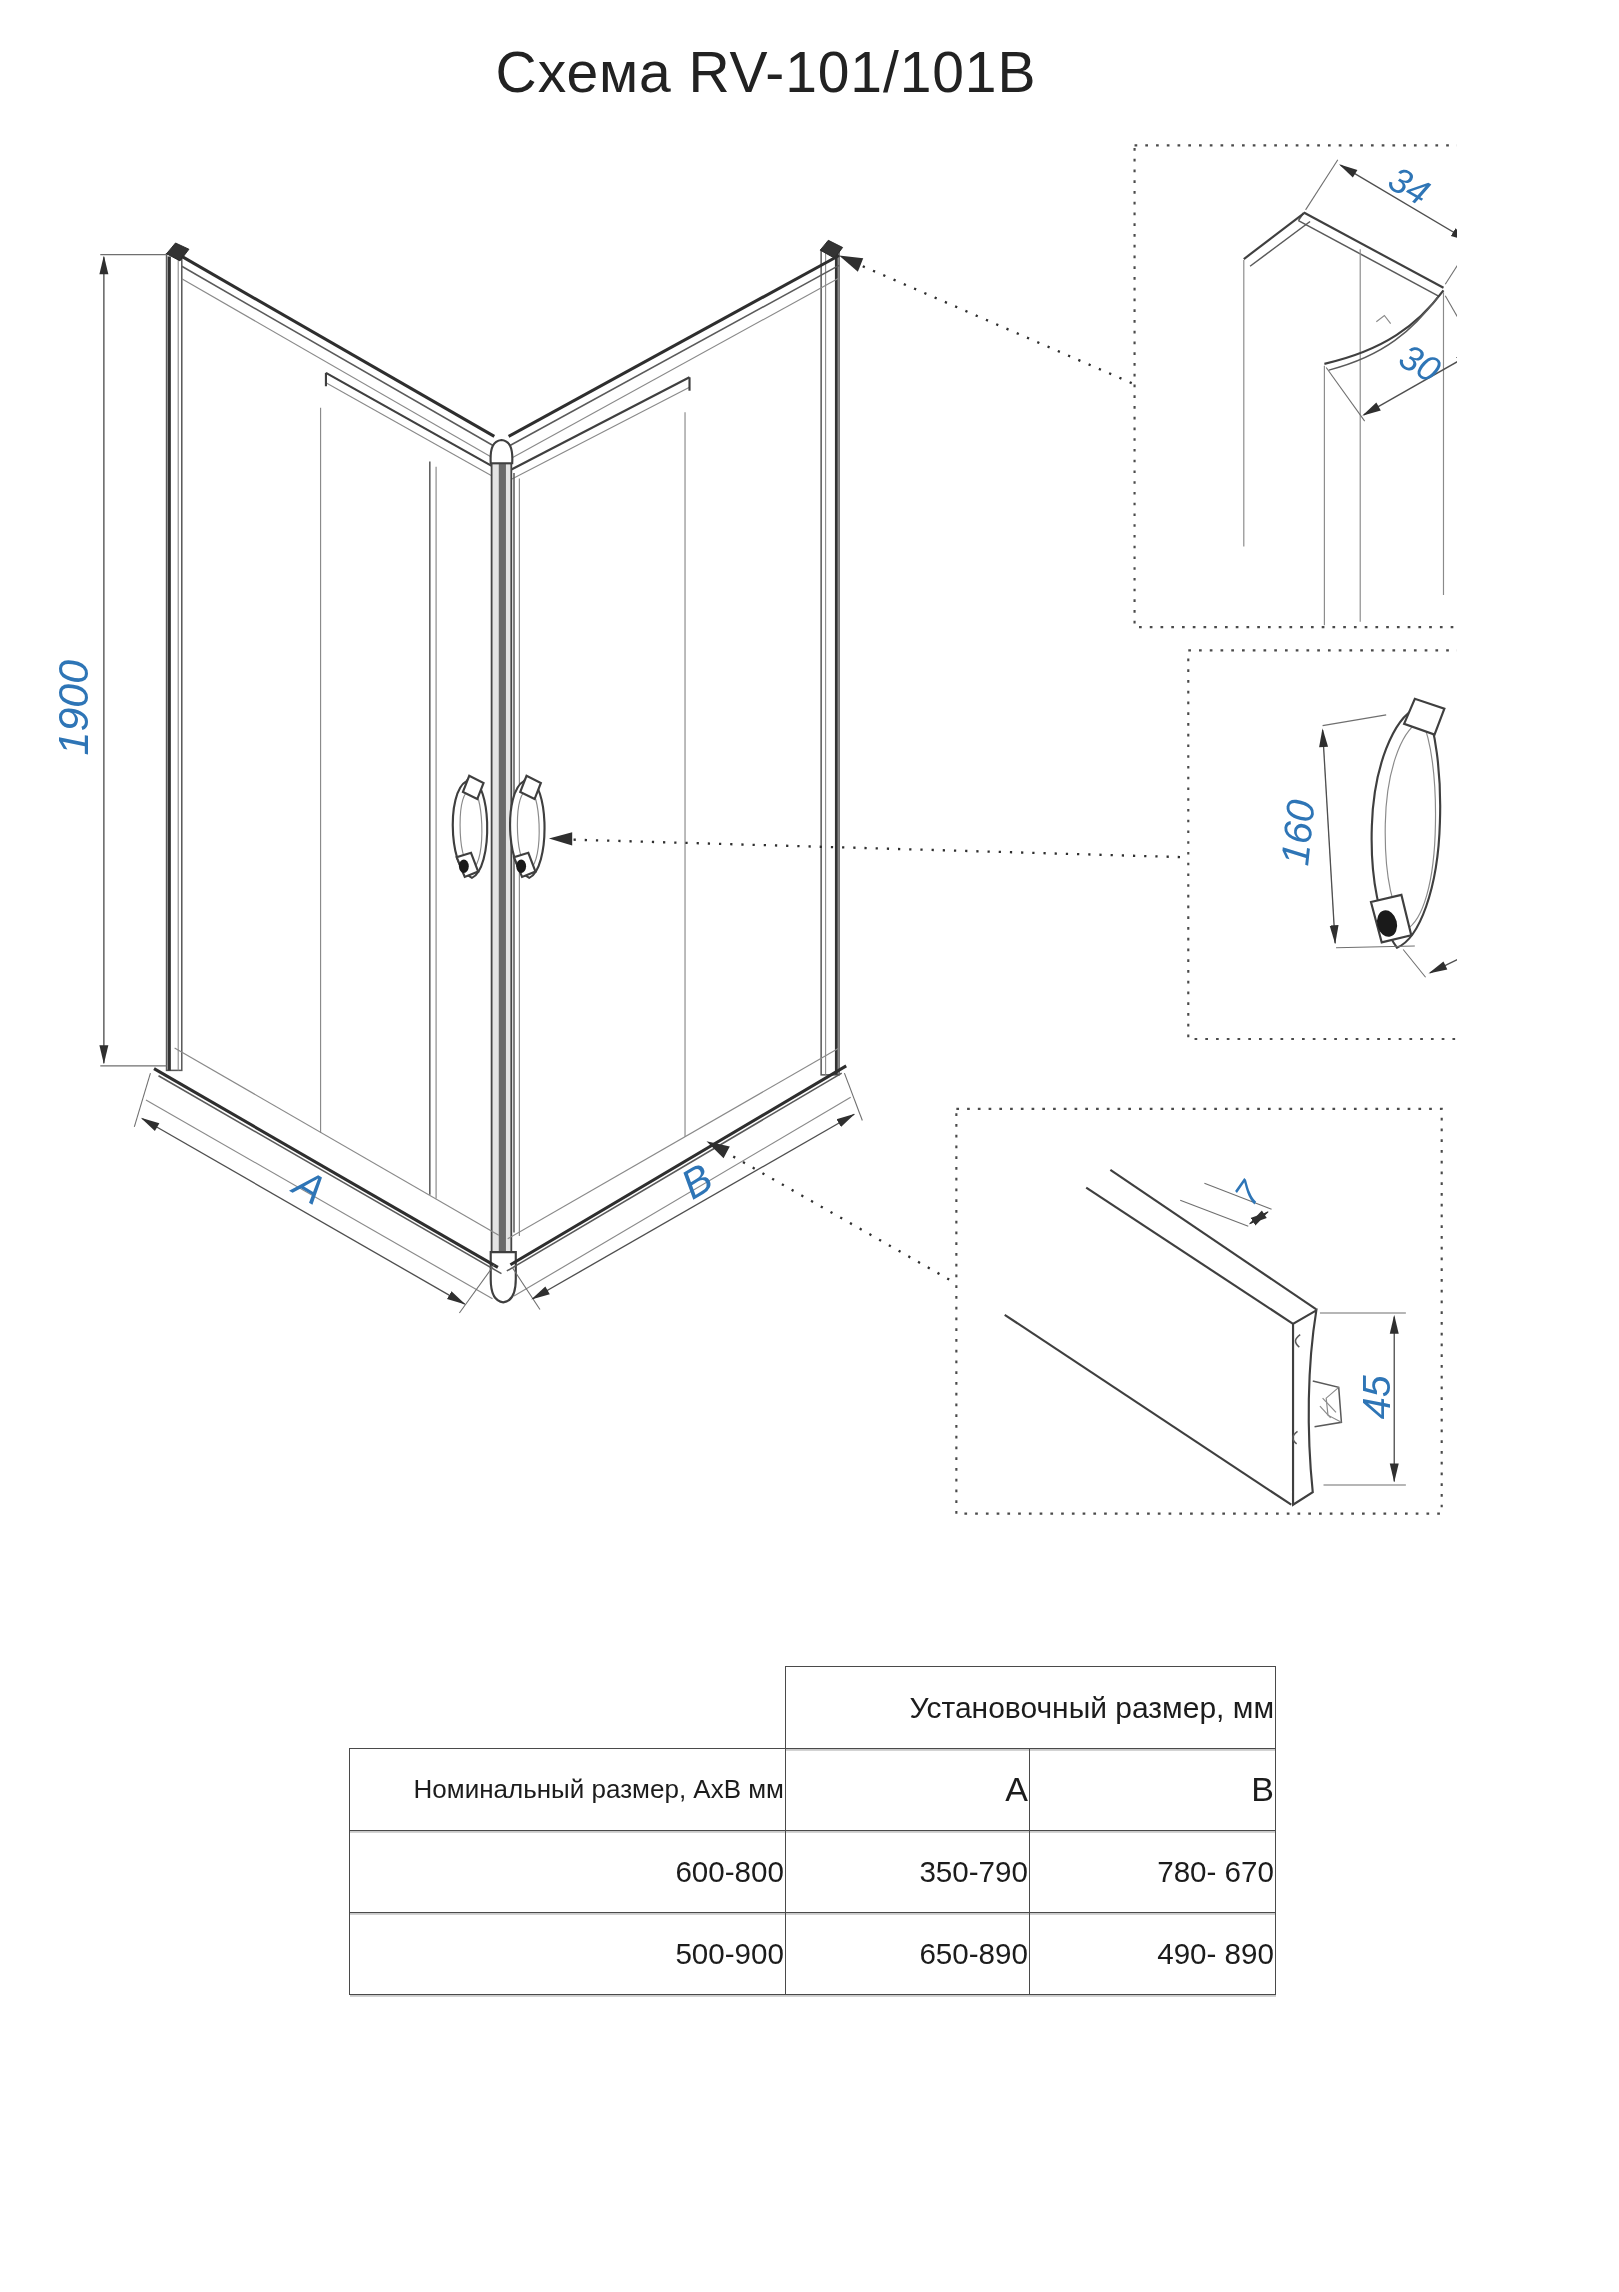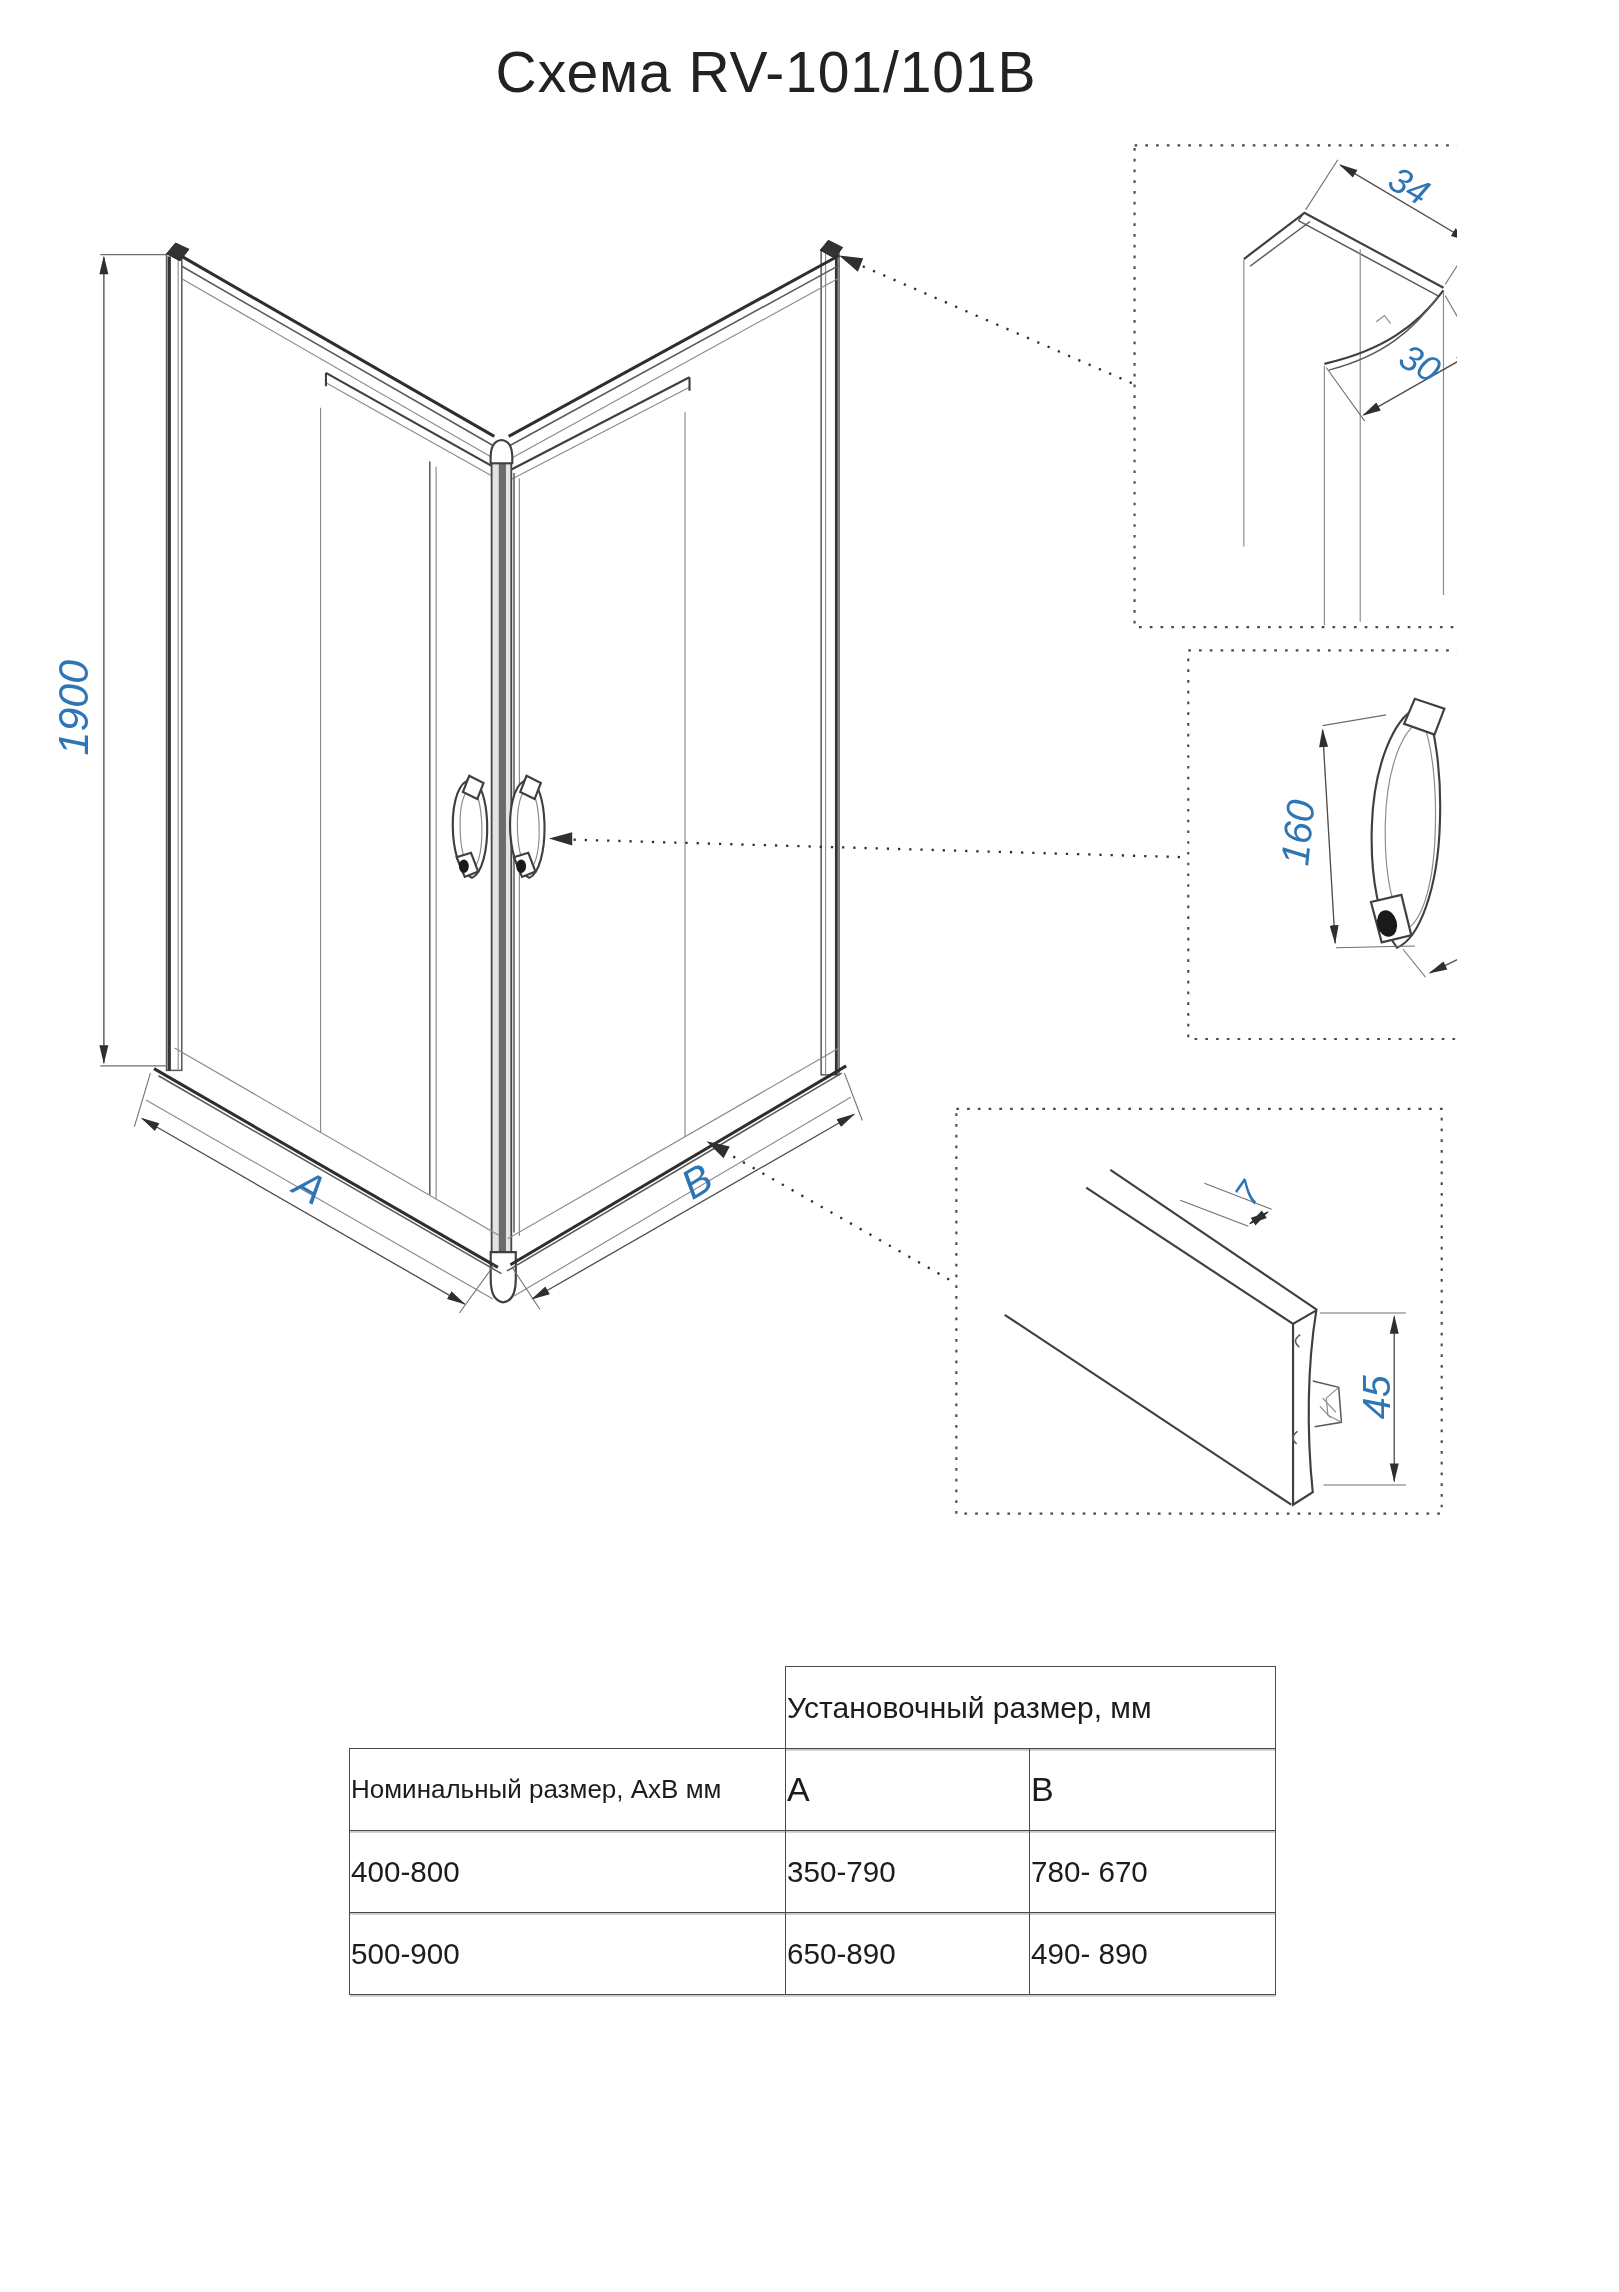--- a/index.html
+++ b/index.html
@@ -22,21 +22,21 @@
   .darkfill{fill:#333333;stroke:#222;stroke-width:1;}
 
   .dim   {fill:#2e75b6;font-family:"Liberation Sans",sans-serif;font-style:italic;
           text-anchor:middle;dominant-baseline:middle;}
   .fs48{font-size:48px;} .fs46{font-size:46px;} .fs44{font-size:44px;}
   .fs40{font-size:40px;} .fs38{font-size:38px;}
 
   
   .tbl{position:absolute;left:349px;top:1666px;}
   .tbl table{border-collapse:collapse;table-layout:fixed;width:927px;color:#1c1c1c;}
-  .tbl td{border:1.8px solid #4a4a4a;text-align:left;vertical-align:middle;height:79px;
+  .tbl td{border:1.8px solid #4a4a4a;text-align:right;vertical-align:middle;height:79px;
           font-size:29.6px;box-shadow:0 1.8px 0 #c9c9c9;}
   .tbl td.empty{border:none;box-shadow:none;}
   .tbl td.install{font-size:30px;}
   .tbl td.nominal{font-size:26px;}
   .tbl td.colhead{font-size:34px;}
 </style>
 </head>
 <body>
 
 <div class="page">
@@ -255,21 +255,21 @@
         <tr>
           <td class="empty"></td>
           <td class="install" colspan="2">Установочный размер, мм</td>
         </tr>
         <tr>
           <td class="nominal">Номинальный размер, АхВ мм</td>
           <td class="colhead">А</td>
           <td class="colhead">В</td>
         </tr>
         <tr>
-          <td>400-800</td>
+          <td>600-800</td>
           <td>350-790</td>
           <td>780- 670</td>
         </tr>
         <tr>
           <td>500-900</td>
           <td>650-890</td>
           <td>490- 890</td>
         </tr>
       </tbody>
     </table>

